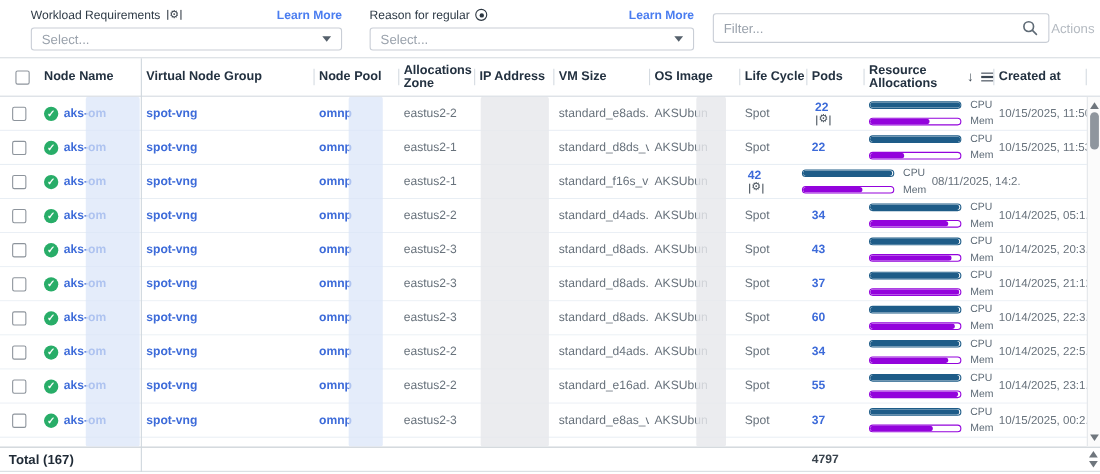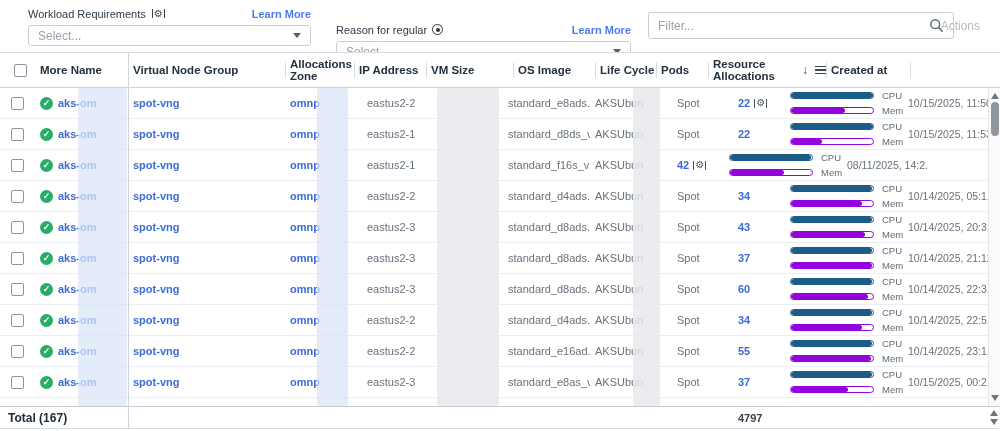--- a/index.html
+++ b/index.html
@@ -4,41 +4,41 @@
 <style>
   * { box-sizing: border-box; margin: 0; padding: 0; }
   html,body { width:1000px; height:431px; overflow:hidden; background:#fff;
     font-family:"Liberation Sans", sans-serif; }
   .app { position:relative; width:1000px; height:431px; background:#fff; }
 
   
   .toolbar { position:absolute; top:0; left:0; width:1000px; height:52px; background:#fff; }
   .fgroup { position:absolute; top:7px; }
   .fg1 { left:28px; width:283px; }
-  .fg2 { left:336px; width:295px;margin-top:16px; }
+  .fg2 { left:336px; width:295px; }
   .lblrow { display:flex; align-items:center; height:13px; }
   .lbl { font-size:11px; color:#2e3a46; }
   .lm { margin-left:auto; font-size:11px; font-weight:700; color:#4a7df0; text-decoration:none; cursor:pointer; }
   .sel { margin-top:5px; height:21px; border:1px solid #c9ced6; border-radius:3px; background:#fff;
          display:flex; align-items:center; padding:0 9px; font-size:12px; color:#9aa2ac; cursor:pointer; }
   .caret { margin-left:auto; width:0; height:0; border-left:4px solid transparent;
            border-right:4px solid transparent; border-top:5px solid #55606b; }
   .k8sic { display:inline-flex; align-items:center; margin-left:5px; }
   .k8sic .vb { display:inline-block; width:1px; height:9px; background:#3a434d; margin:0 1px; }
   .k8sic .gear { font-size:10px; line-height:10px; color:#3a434d; }
   .targ { display:inline-block; position:relative; width:11px; height:11px; margin-left:5px;
           border:1.5px solid #2c3640; border-radius:50%; }
   .targ .dot { position:absolute; left:50%; top:50%; width:4px; height:4px; margin:-2px 0 0 -2px;
                background:#2c3640; border-radius:50%; }
   .fbox { position:absolute; left:648px; top:12px; width:306px; height:27px; border:1px solid #c9ced6;
           border-radius:3px; display:flex; align-items:center; padding:0 9px; background:#fff; }
   .fbox input { border:none; outline:none; flex:1; font-size:12px; color:#333;
                 font-family:"Liberation Sans", sans-serif; }
   .fbox input::placeholder { color:#9aa2ac; }
-  .actions { position:absolute; right:20px; top:19px; font-size:12px; color:#b4bac1; background:none;
+  .actions { position:absolute; right:5px; top:19px; font-size:12px; color:#b4bac1; background:none;
              border:none; font-family:"Liberation Sans", sans-serif; cursor:default; }
 
   
   .table { position:absolute; top:52px; left:0; width:1000px; height:377px; border-top:1px solid #d8dde2; background:#fff; }
   .pin { position:absolute; left:128px; top:0; bottom:0; width:1px; background:#cfd6dd; z-index:5; }
 
   .thead { display:flex; align-items:center; height:35px; border-bottom:1px solid #ccd3da;
            font-size:11.5px; font-weight:700; color:#233140; }
   .th { position:relative; height:100%; display:flex; align-items:center; padding-left:5px; }
   .th.div::before { content:''; position:absolute; left:0; top:50%; transform:translateY(-50%);
@@ -63,21 +63,21 @@
 
   .tbody { position:relative; height:318px; overflow:hidden; background:#fff; }
   .tr { display:flex; align-items:center; height:31px; border-bottom:1px solid #e8eef4; font-size:11px;
         color:#68727c; background:#fff; }
   .td { height:100%; display:flex; align-items:center; padding-left:5px; overflow:hidden; white-space:nowrap; }
   .td.c-check { padding-left:0; }
   .okc { flex:0 0 13px; width:13px; height:13px; border-radius:50%; background:#28ad68; color:#fff;
          font-size:9px; font-weight:700; display:flex; align-items:center; justify-content:center; margin-right:5px; }
   .lnk { color:#3d6bd9; font-weight:700; text-decoration:none; cursor:pointer; font-size:11px; }
   .muted { color:#68727c; }
-  .podlink { display:flex; align-items:center; }
+  .podlink { display:flex; align-items:center;flex-direction:column; }
   .podic { margin-left:3px; }
   .podic .vb { background:#4a545e; }
   .podic .gear { color:#4a545e; }
   .lcic { margin-left:4px; border-color:#3a434d; }
   .lcic .dot { background:#3a434d; }
 
   .bars { display:flex; flex-direction:column; justify-content:center; gap:4px; padding-left:5px; }
   .barline { display:flex; align-items:center; }
   .bar { width:84px; height:7px; border-radius:5px; overflow:hidden; position:relative; }
   .bar.cpu { border:1px solid #1e5c88; }
@@ -169,22 +169,23 @@
     <button class="actions">Actions</button>
   </div>
 
   <div class="table">
     <div class="pin"></div>
 
     <div class="thead">
       <div class="th c-check">
           <span class="cb"></span>
         </div>
-      <div class="th c-node">More Name</div>
+      <div class="th c-node">Node Name</div>
       <div class="th c-vng">Virtual Node Group</div>
+      <div class="th c-pool div">Node Pool</div>
       <div class="th c-zone div">Allocations Zone</div>
       <div class="th c-ip div">IP Address</div>
       <div class="th c-vm div">VM Size</div>
       <div class="th c-os div">OS Image</div>
       <div class="th c-lc div">Life Cycle</div>
       <div class="th c-pods div">Pods</div>
       <div class="th c-ra div">
         <span>Resource Allocations</span>
         <span class="raicons">
           <span class="sorticon">↓</span>

